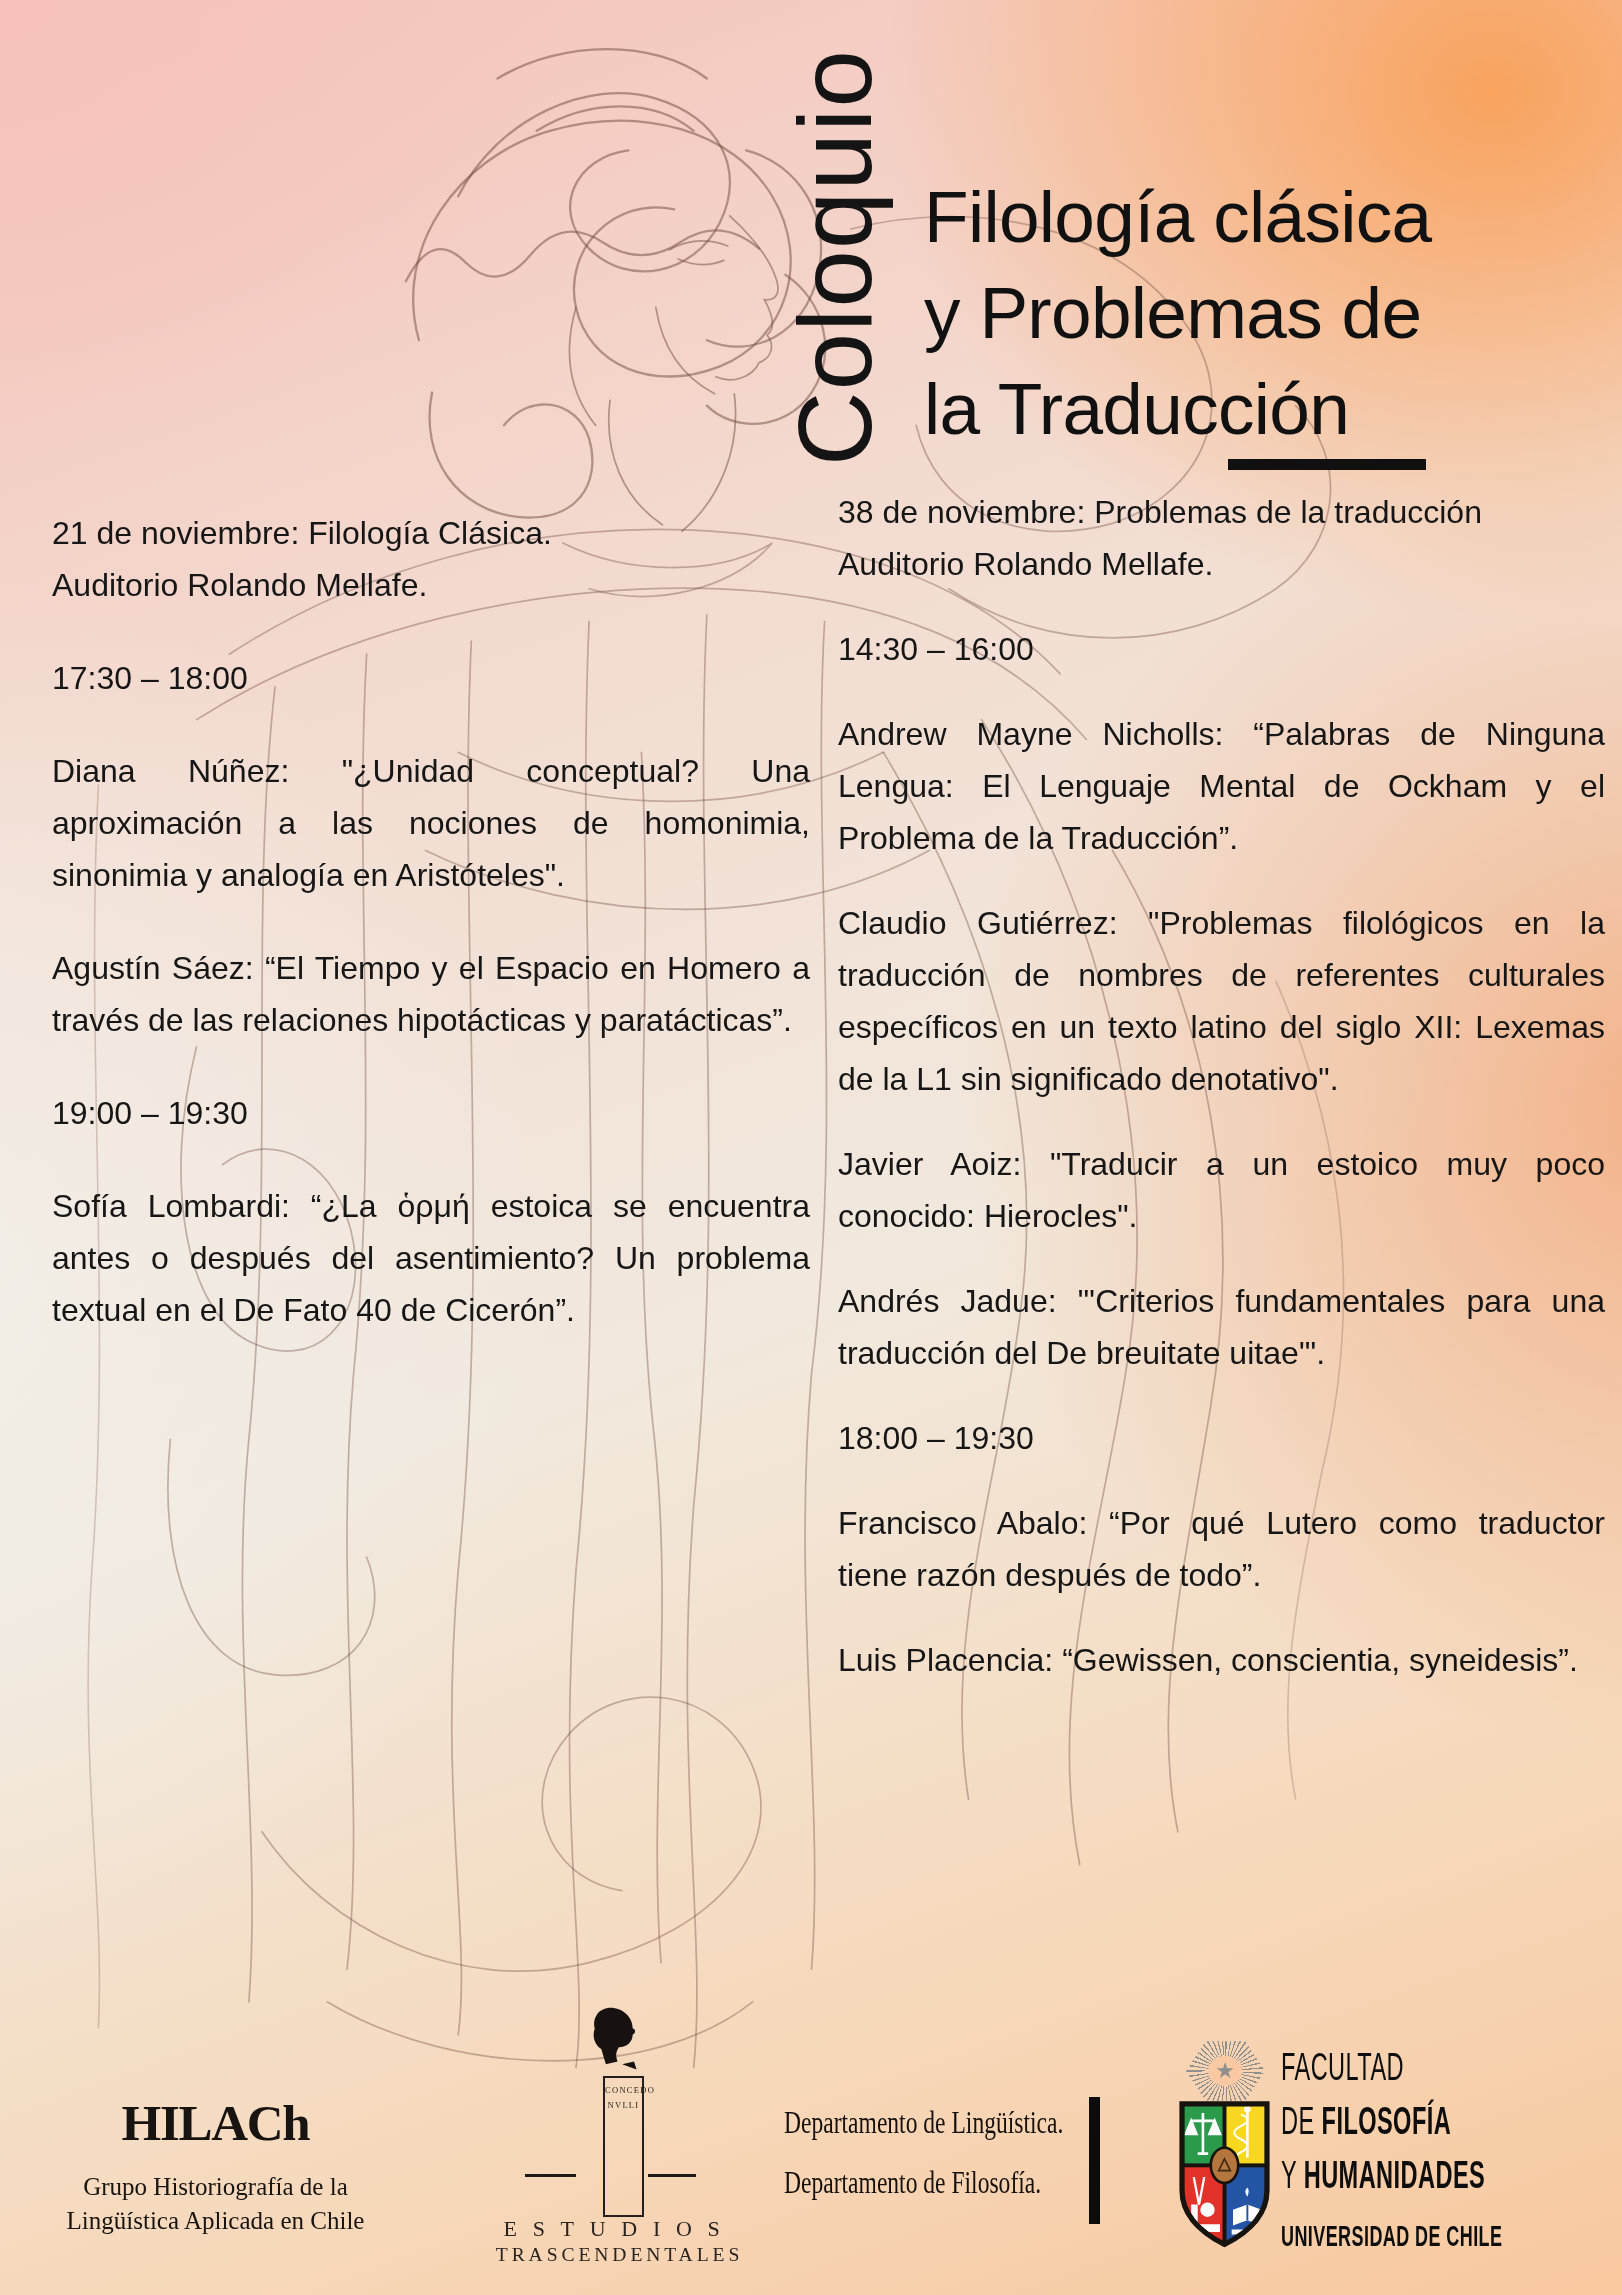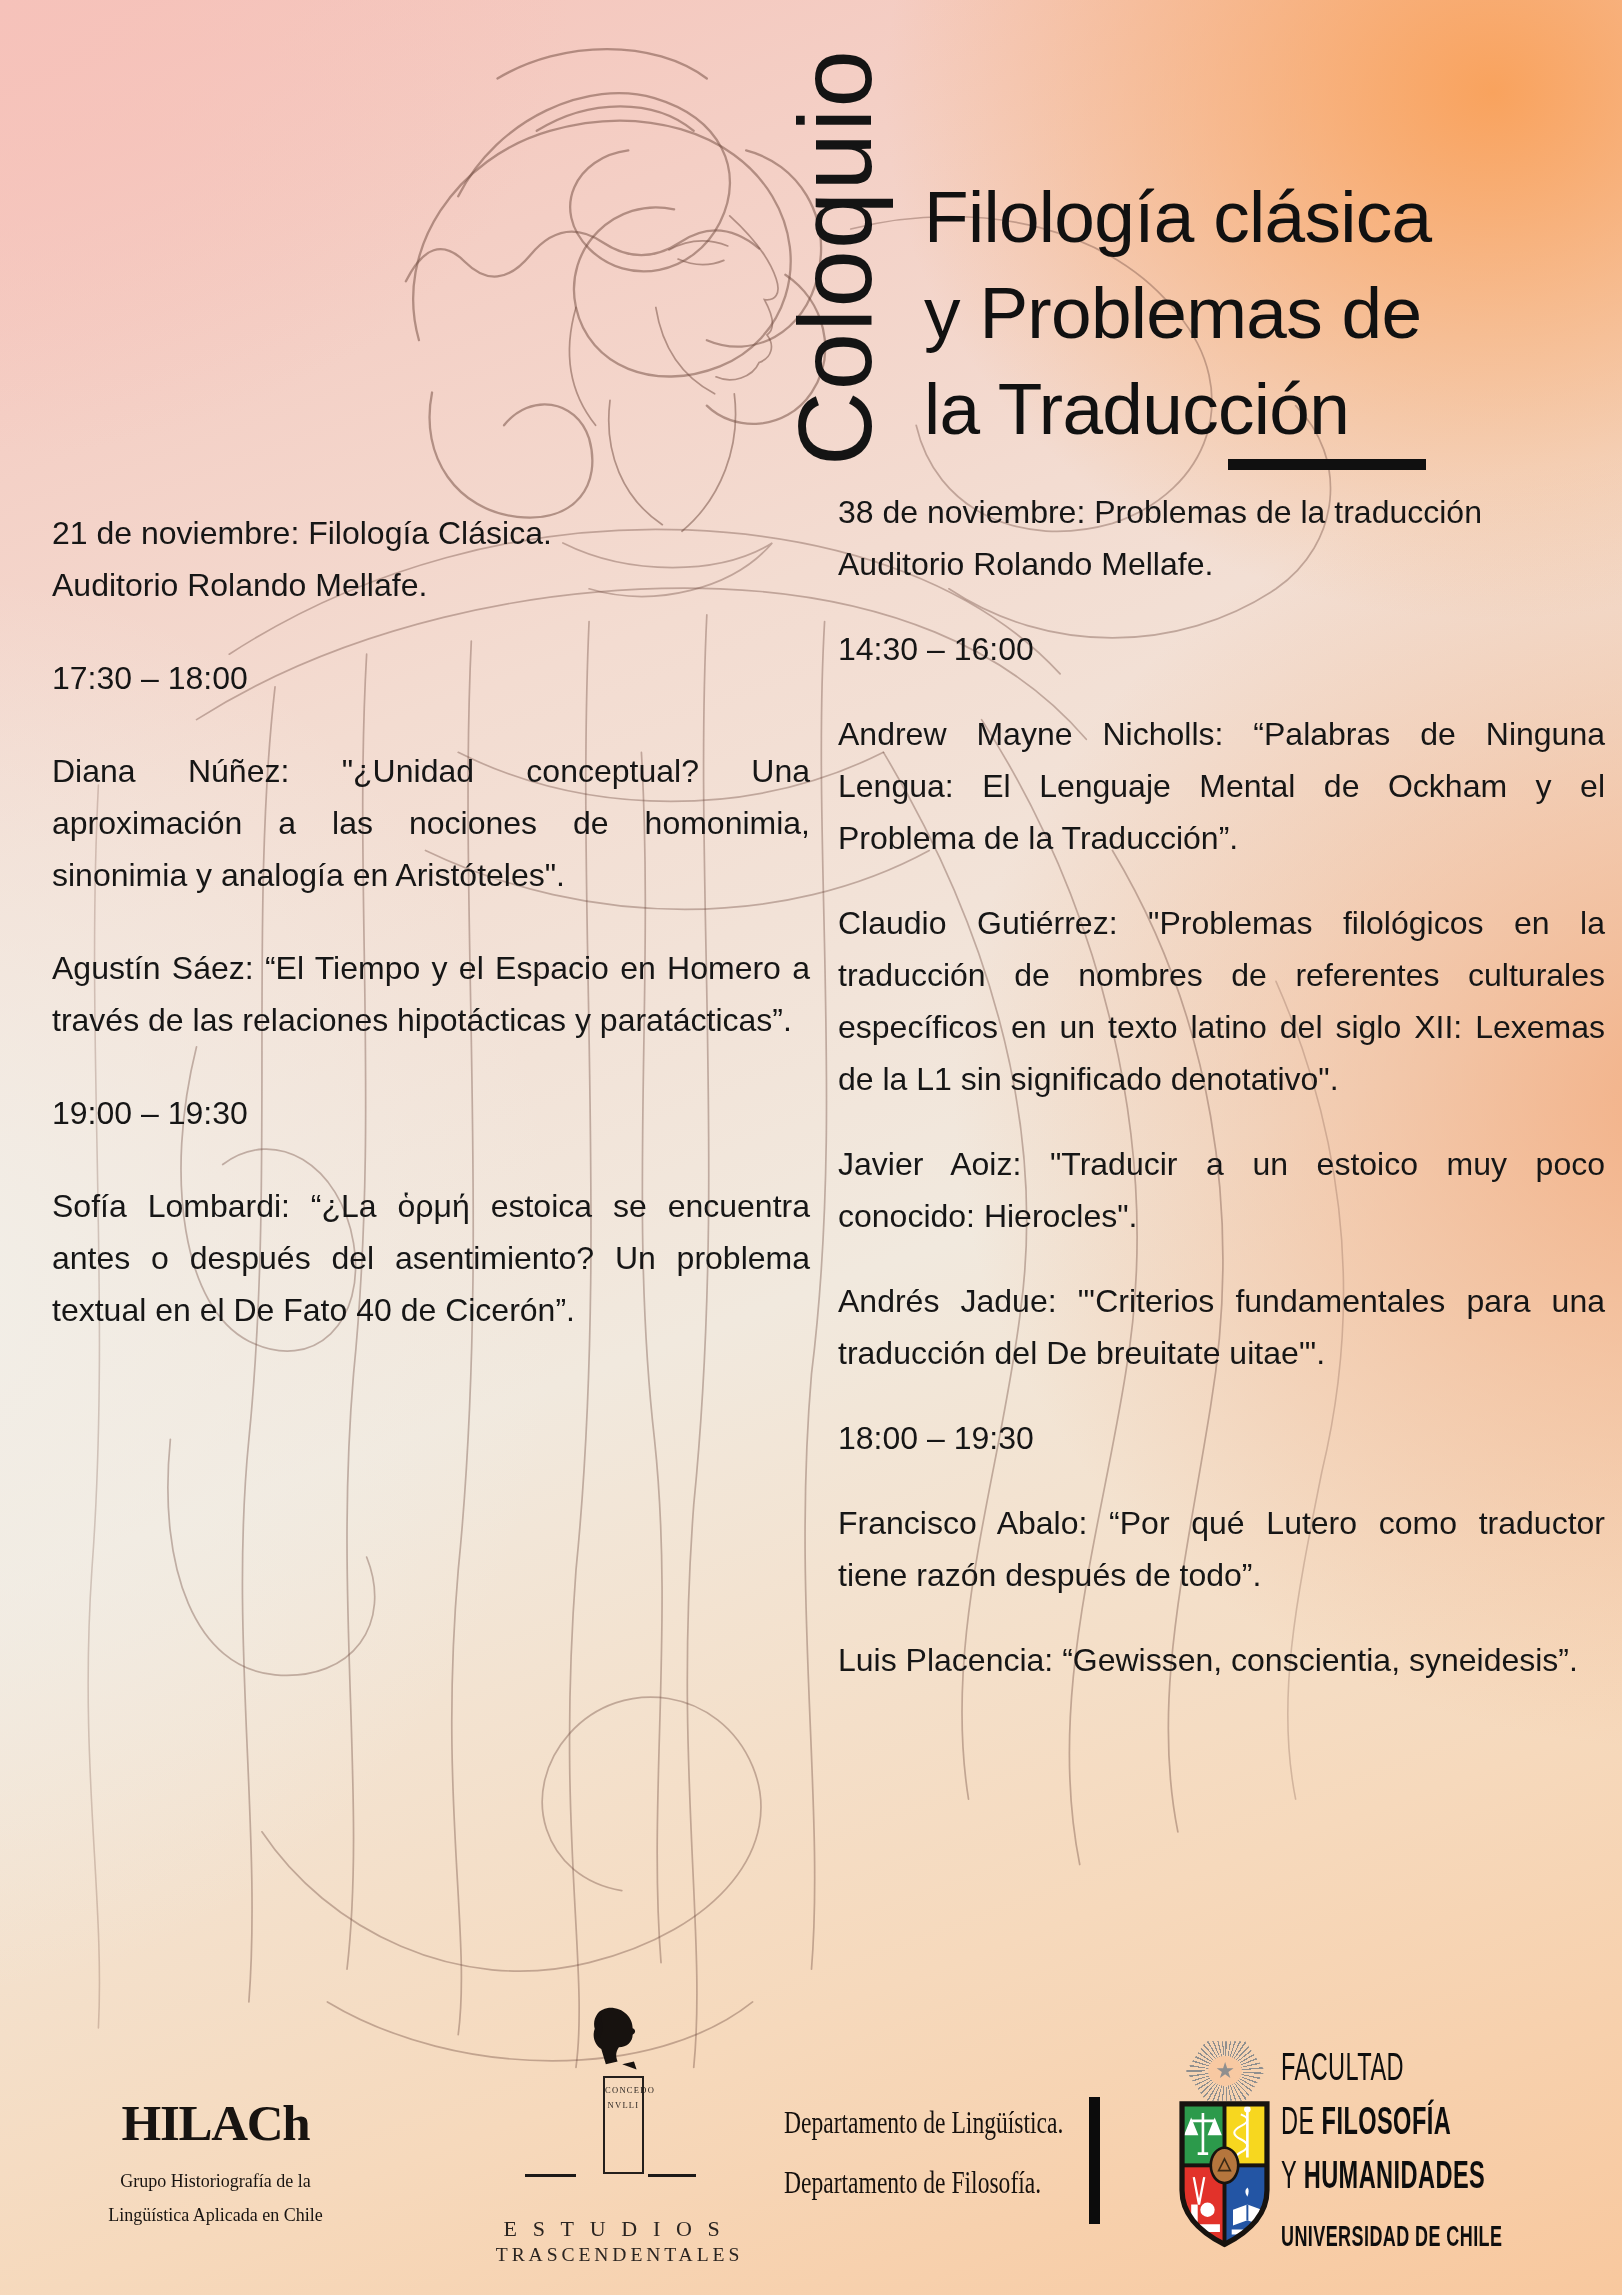--- a/index.html
+++ b/index.html
@@ -31,24 +31,24 @@
   .blk{margin:0 0 41px 0;}
   .col-right .blk{margin-bottom:33px;}
   .blk.nogap{margin-bottom:0;}
   .para{text-align:justify;}
   .prelines{white-space:pre-line;}
 
   
   .hilach{position:absolute;left:39px;top:2085px;width:353px;text-align:center;color:#181411;
     font-family:"Liberation Serif",serif;}
   .hilach-name{font-size:51px;line-height:77px;letter-spacing:-1.3px;font-weight:bold;}
-  .hilach-sub{font-size:18px;line-height:34px;margin-top:2px;}
+  .hilach-sub{font-size:25px;line-height:34px;margin-top:8px;}
 
   .et-head{position:absolute;left:588px;top:2004px;width:54px;height:68px;}
-  .et-column{position:absolute;left:603px;top:2076px;width:41px;height:98px;border:2px solid #241f1c;
+  .et-column{position:absolute;left:603px;top:2076px;width:41px;height:141px;border:2px solid #241f1c;
     box-sizing:border-box;text-align:center;color:#241f1c;font-family:"Liberation Serif",serif;
     font-size:8.5px;letter-spacing:1.3px;line-height:14.4px;padding-top:5.2px;}
   .et-line{position:absolute;height:3.3px;background:#1d1a18;top:2174px;}
   .et-line.l{left:525px;width:51px;}
   .et-line.r{left:648px;width:48px;}
   .et-name{position:absolute;left:469px;top:2216px;width:301px;text-align:center;color:#2a2420;
     font-family:"Liberation Serif",serif;}
   .et-name .row1{font-size:22px;letter-spacing:15.7px;line-height:26px;}
   .et-name .row2{font-size:19.6px;letter-spacing:3.9px;line-height:26px;}
 

